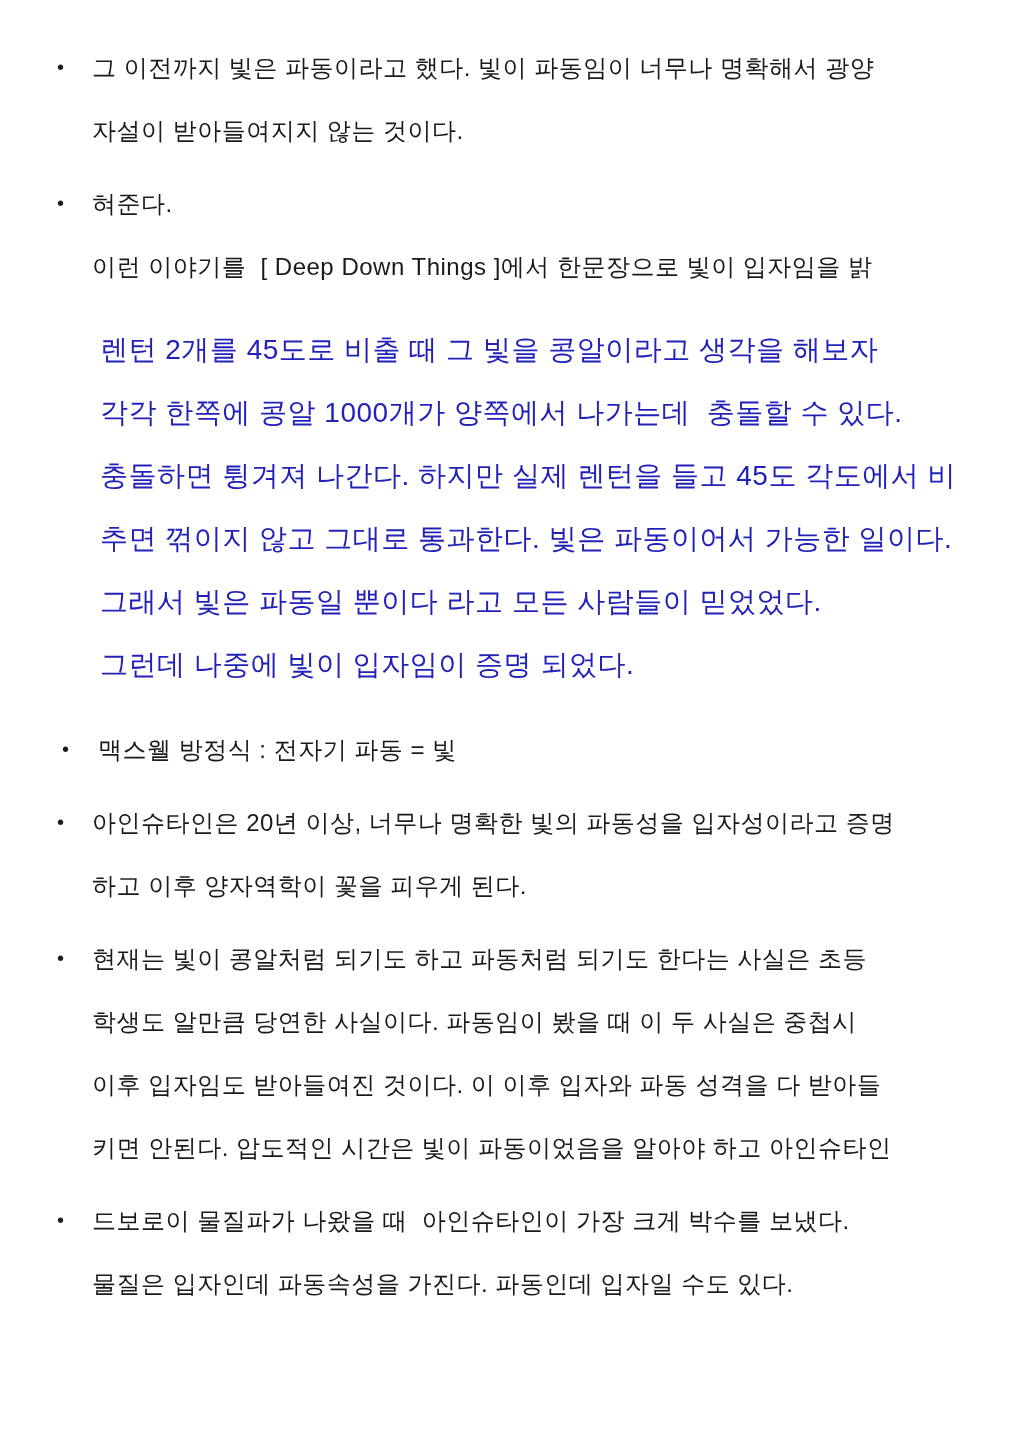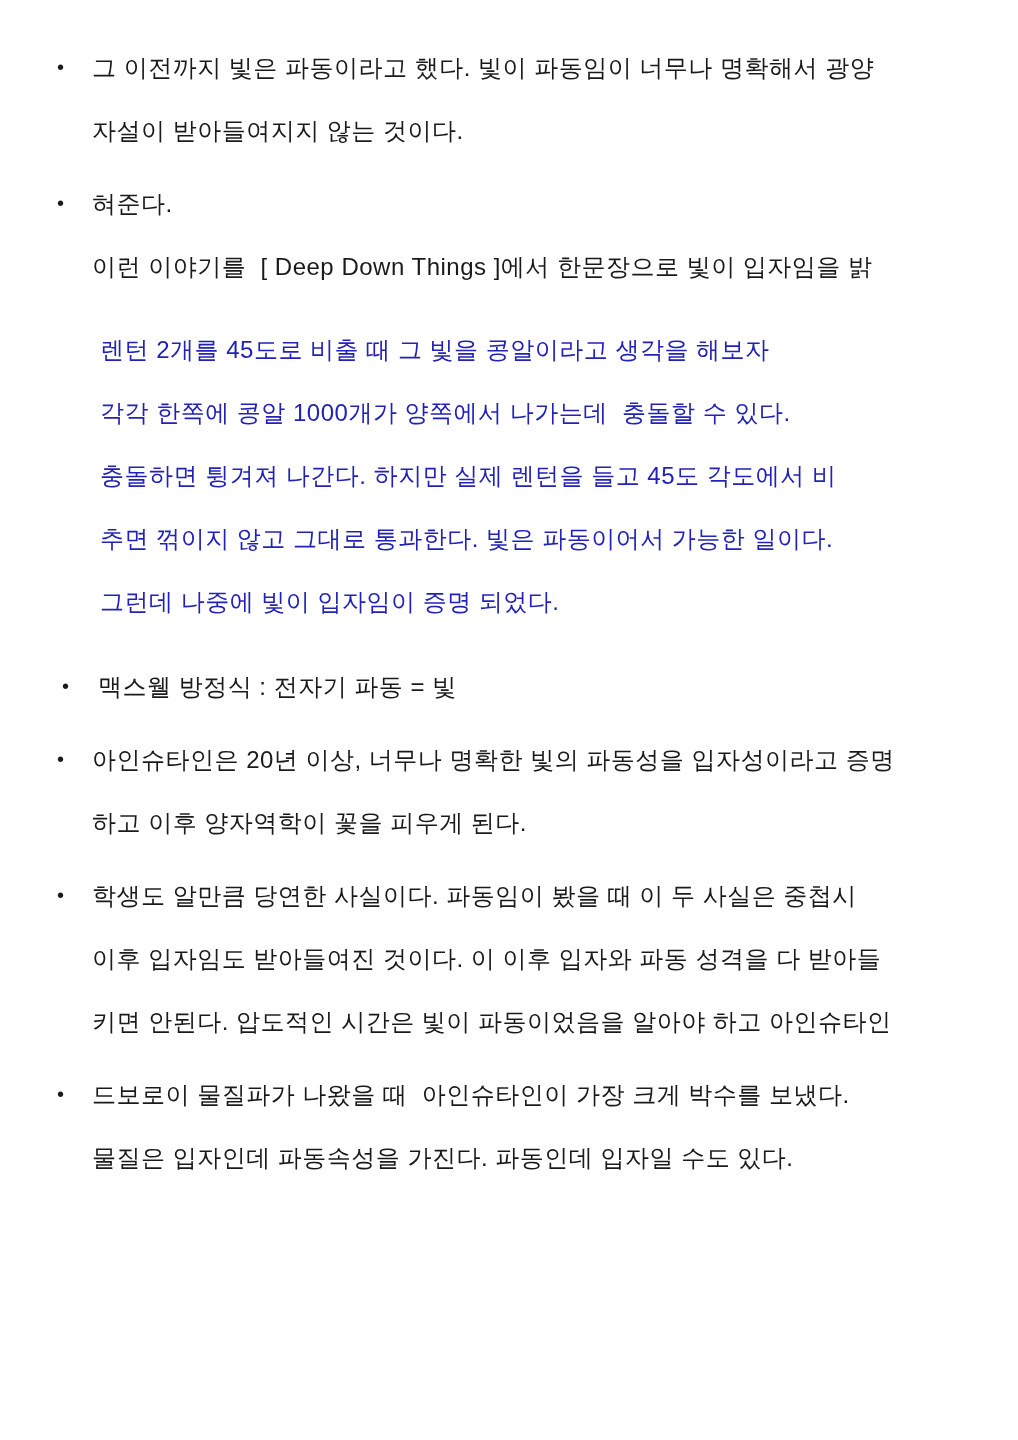--- a/index.html
+++ b/index.html
@@ -43,21 +43,21 @@
     white-space: pre;
     letter-spacing: 0.5px;
   }
   .item.indent-sm {
     padding-left: 41px;
   }
   .item.indent-sm .dot { left: 5px; }
   .blue-note {
     margin: 20px 0 22px 0;
     padding-left: 43px;
-    font-size: 24px;
+    font-size: 28px;
     color: var(--note-color, #2222b8);
   }
 </style>
 </head>
 <body>
 
 <div class="doc">
 
   <div class="item">
     <span class="dot">•</span>
@@ -69,36 +69,38 @@
     <span class="dot">•</span>
     <div class="line">혀준다.</div>
     <div class="line">이런 이야기를  [ Deep Down Things ]에서 한문장으로 빛이 입자임을 밝</div>
   </div>
 
   <div class="blue-note">
     <div class="line">렌턴 2개를 45도로 비출 때 그 빛을 콩알이라고 생각을 해보자</div>
     <div class="line">각각 한쪽에 콩알 1000개가 양쪽에서 나가는데  충돌할 수 있다.</div>
     <div class="line">충돌하면 튕겨져 나간다. 하지만 실제 렌턴을 들고 45도 각도에서 비</div>
     <div class="line">추면 꺾이지 않고 그대로 통과한다. 빛은 파동이어서 가능한 일이다.</div>
+    <div class="line">그래서 빛은 파동일 뿐이다 라고 모든 사람들이 믿었었다.</div>
     <div class="line">그런데 나중에 빛이 입자임이 증명 되었다.</div>
   </div>
 
   <div class="item indent-sm">
     <span class="dot">•</span>
     <div class="line">맥스웰 방정식 : 전자기 파동 = 빛</div>
   </div>
 
   <div class="item">
     <span class="dot">•</span>
     <div class="line">아인슈타인은 20년 이상, 너무나 명확한 빛의 파동성을 입자성이라고 증명</div>
     <div class="line">하고 이후 양자역학이 꽃을 피우게 된다.</div>
   </div>
 
   <div class="item">
     <span class="dot">•</span>
+    <div class="line">현재는 빛이 콩알처럼 되기도 하고 파동처럼 되기도 한다는 사실은 초등</div>
     <div class="line">학생도 알만큼 당연한 사실이다. 파동임이 봤을 때 이 두 사실은 중첩시</div>
     <div class="line">이후 입자임도 받아들여진 것이다. 이 이후 입자와 파동 성격을 다 받아들</div>
     <div class="line">키면 안된다. 압도적인 시간은 빛이 파동이었음을 알아야 하고 아인슈타인</div>
   </div>
 
   <div class="item">
     <span class="dot">•</span>
     <div class="line">드보로이 물질파가 나왔을 때  아인슈타인이 가장 크게 박수를 보냈다.</div>
     <div class="line">물질은 입자인데 파동속성을 가진다. 파동인데 입자일 수도 있다.</div>
   </div>

